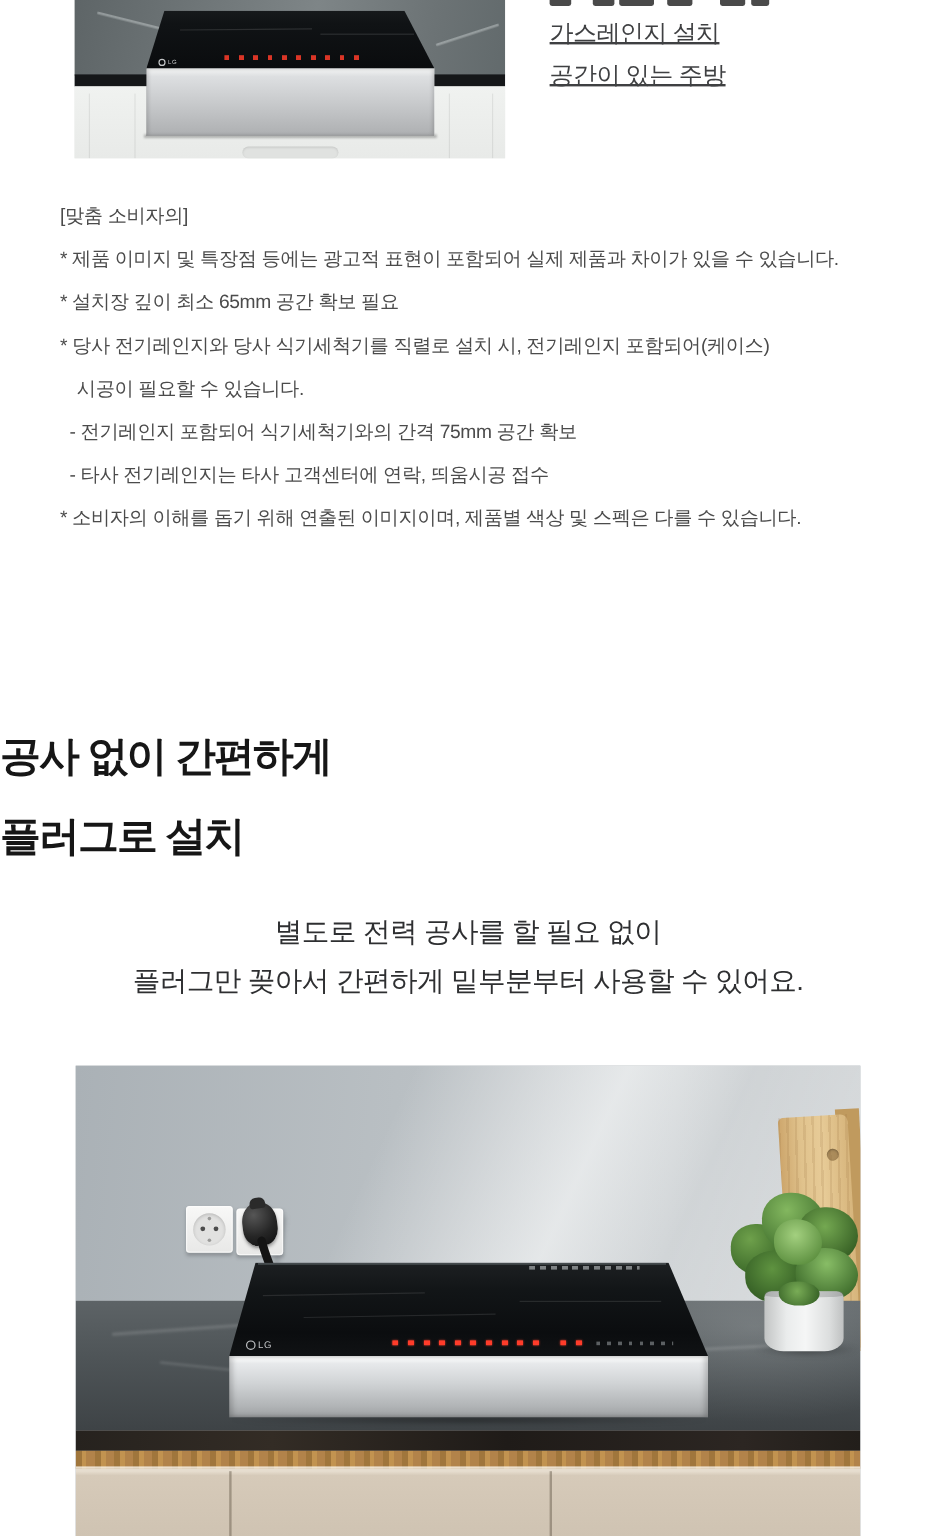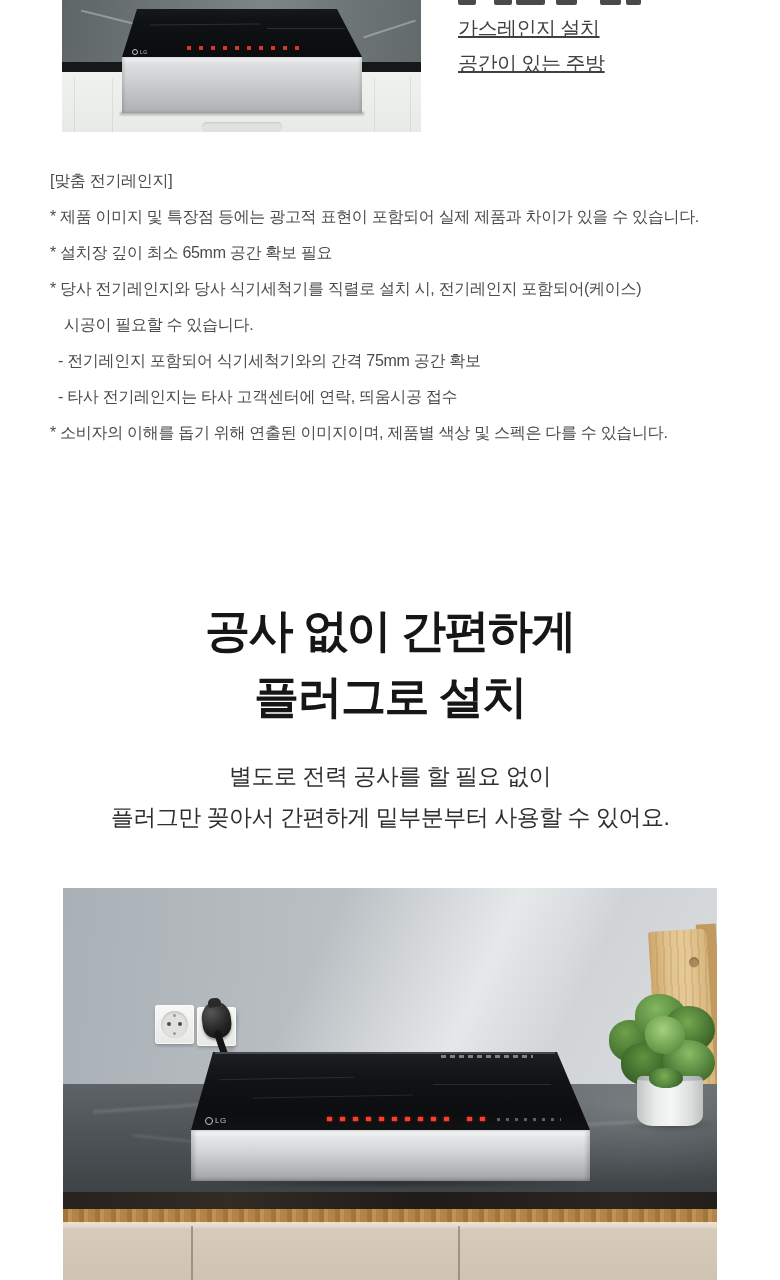--- a/index.html
+++ b/index.html
@@ -40,21 +40,21 @@
   .tp-logo .logo-circle{width:4px;height:4px;}
 
   
   .top-caption{left:458px;top:11px;font-size:20px;line-height:35px;color:var(--caption-text);letter-spacing:-.5px;text-decoration:underline;}
 
   
   .disclaimer{left:50px;top:163px;font-size:16px;line-height:36px;color:var(--body-text);letter-spacing:-.3px;}
   .disclaimer-line{white-space:nowrap;}
 
   
-  .headline{left:0;top:598px;width:780px;text-align:center;font-size:45px;line-height:66px;
+  .headline{left:0;top:598px;width:780px;font-size:34px;line-height:66px;
     font-weight:700;color:var(--headline);letter-spacing:-1.5px;}
   .subheadline{left:0;top:756px;width:780px;text-align:center;font-size:23px;line-height:41px;
     color:#2e2f31;letter-spacing:-.5px;}
 
   
   .bp{left:63px;top:888px;width:654px;height:392px;overflow:hidden;background:#b9bfc3;}
   .bp-wall{left:0;right:0;top:0;height:196px;
     background:linear-gradient(95deg,#aab1b6 0%,#b9bfc3 40%,#c4c9cc 75%,#bfc4c7 100%);z-index:1;}
   .bp-streak{left:0;right:0;top:0;height:196px;z-index:2;
     background:linear-gradient(115deg,rgba(255,255,255,0) 38%,rgba(255,255,255,.30) 50%,rgba(252,253,253,.62) 62%,rgba(255,255,255,.22) 76%,rgba(255,255,255,.40) 94%);}
@@ -170,21 +170,21 @@
 </div>
 
 <div class="abs top-caption">
 
 <div>가스레인지 설치</div>
     <div>공간이 있는 주방</div>
   </div>
 
 <div class="abs disclaimer">
 
-<div class="disclaimer-line">[맞춤 전기레인지]</div>
+<div class="disclaimer-line">[맞춤 소비자의]</div>
     <div class="disclaimer-line">* 제품 이미지 및 특장점 등에는 광고적 표현이 포함되어 실제 제품과 차이가 있을 수 있습니다.</div>
     <div class="disclaimer-line">* 설치장 깊이 최소 65mm 공간 확보 필요</div>
     <div class="disclaimer-line">* 당사 전기레인지와 당사 식기세척기를 직렬로 설치 시, 전기레인지 포함되어(케이스)</div>
     <div class="disclaimer-line" style="padding-left: 14px;">시공이 필요할 수 있습니다.</div>
     <div class="disclaimer-line" style="padding-left: 8px;">- 전기레인지 포함되어 식기세척기와의 간격 75mm 공간 확보</div>
     <div class="disclaimer-line" style="padding-left: 8px;">- 타사 전기레인지는 타사 고객센터에 연락, 띄움시공 접수</div>
     <div class="disclaimer-line">*  소비자의 이해를 돕기 위해 연출된 이미지이며, 제품별 색상 및 스펙은 다를 수 있습니다.</div>
   </div>
 
 <div class="abs headline">

